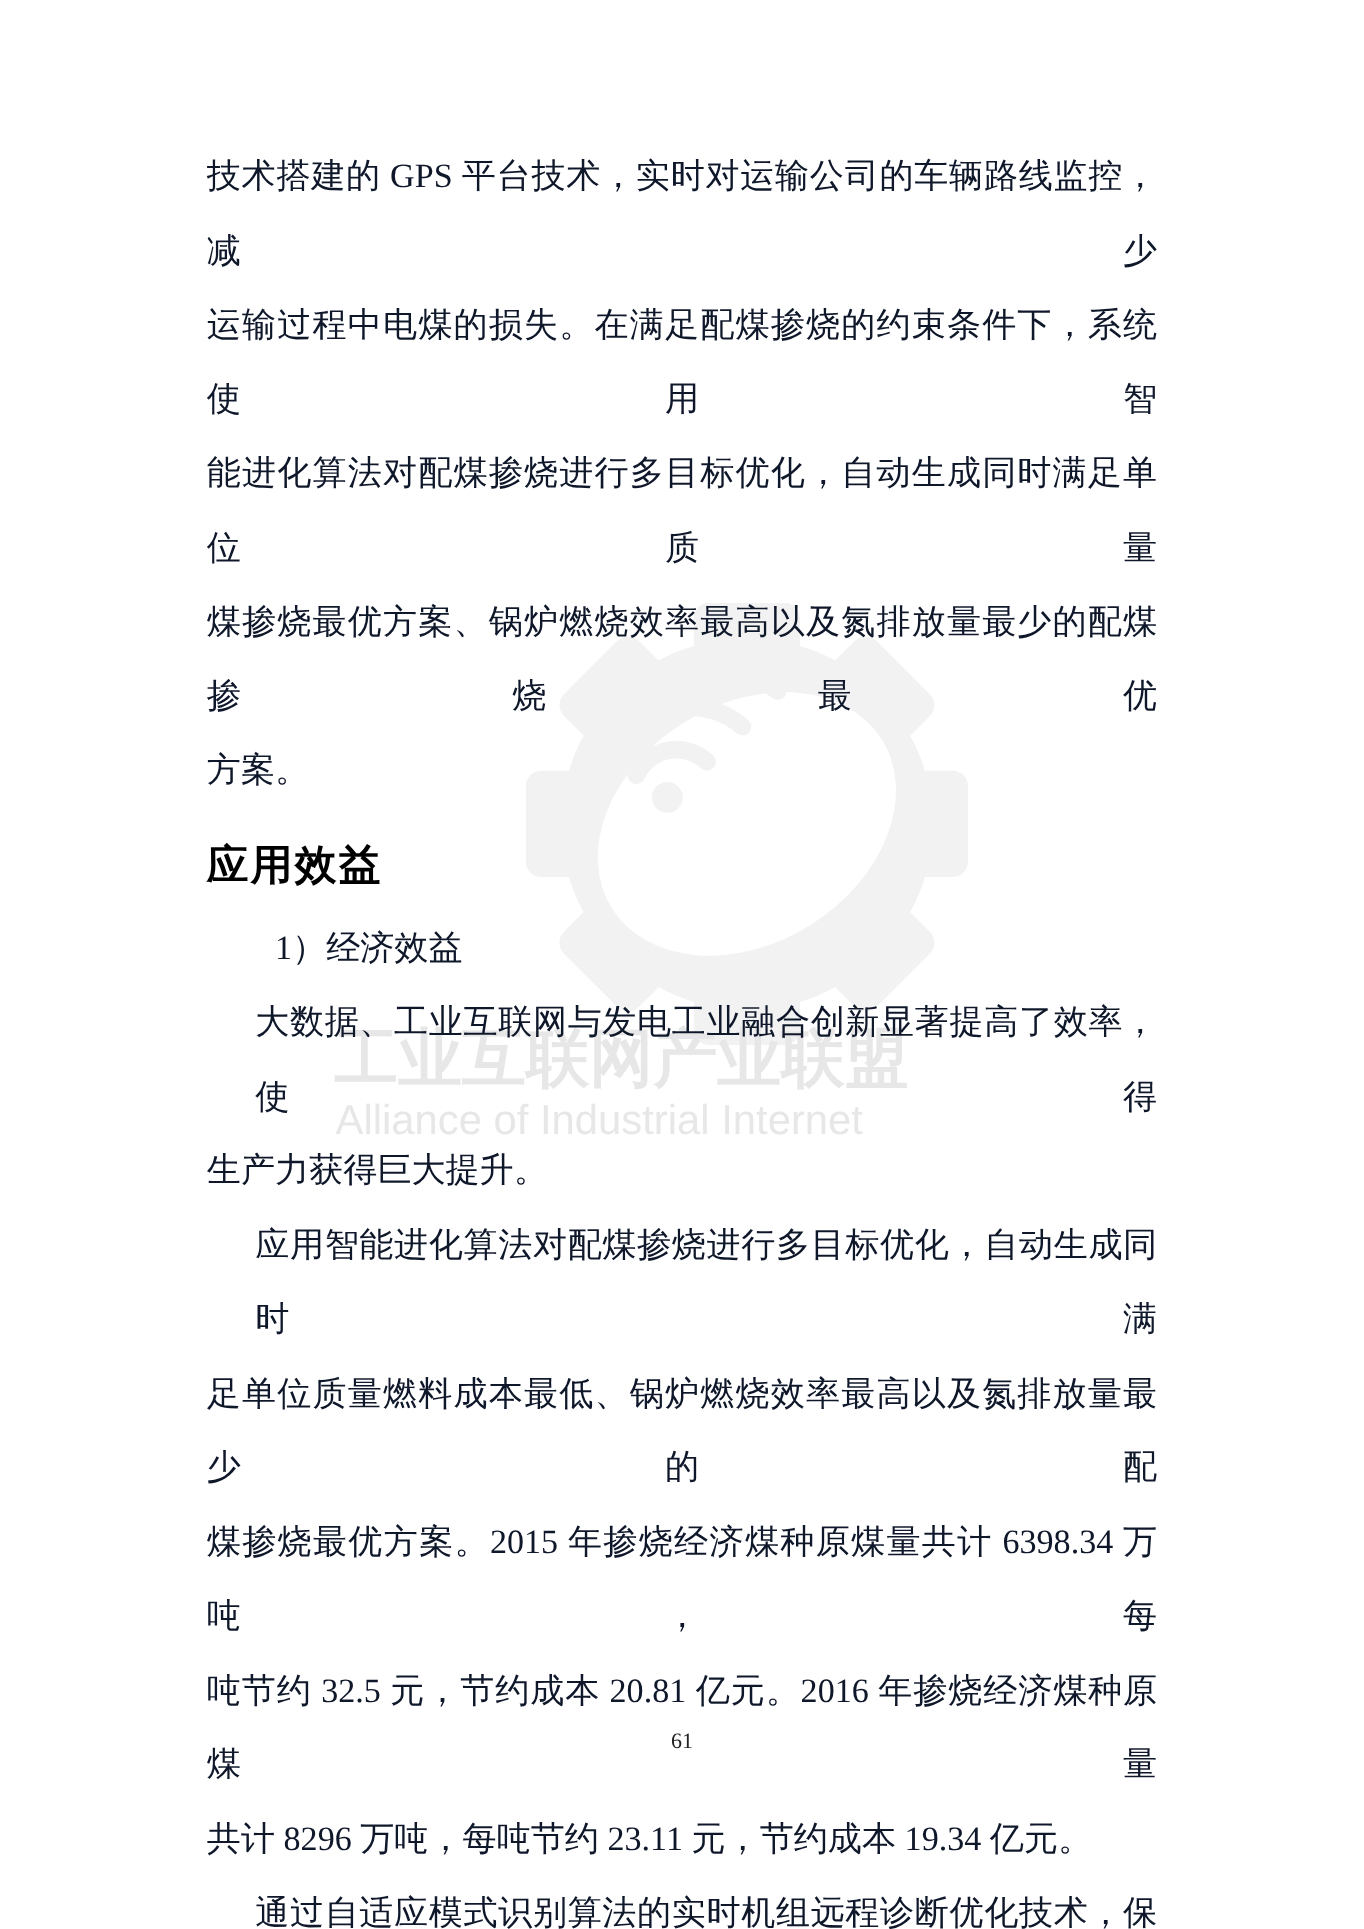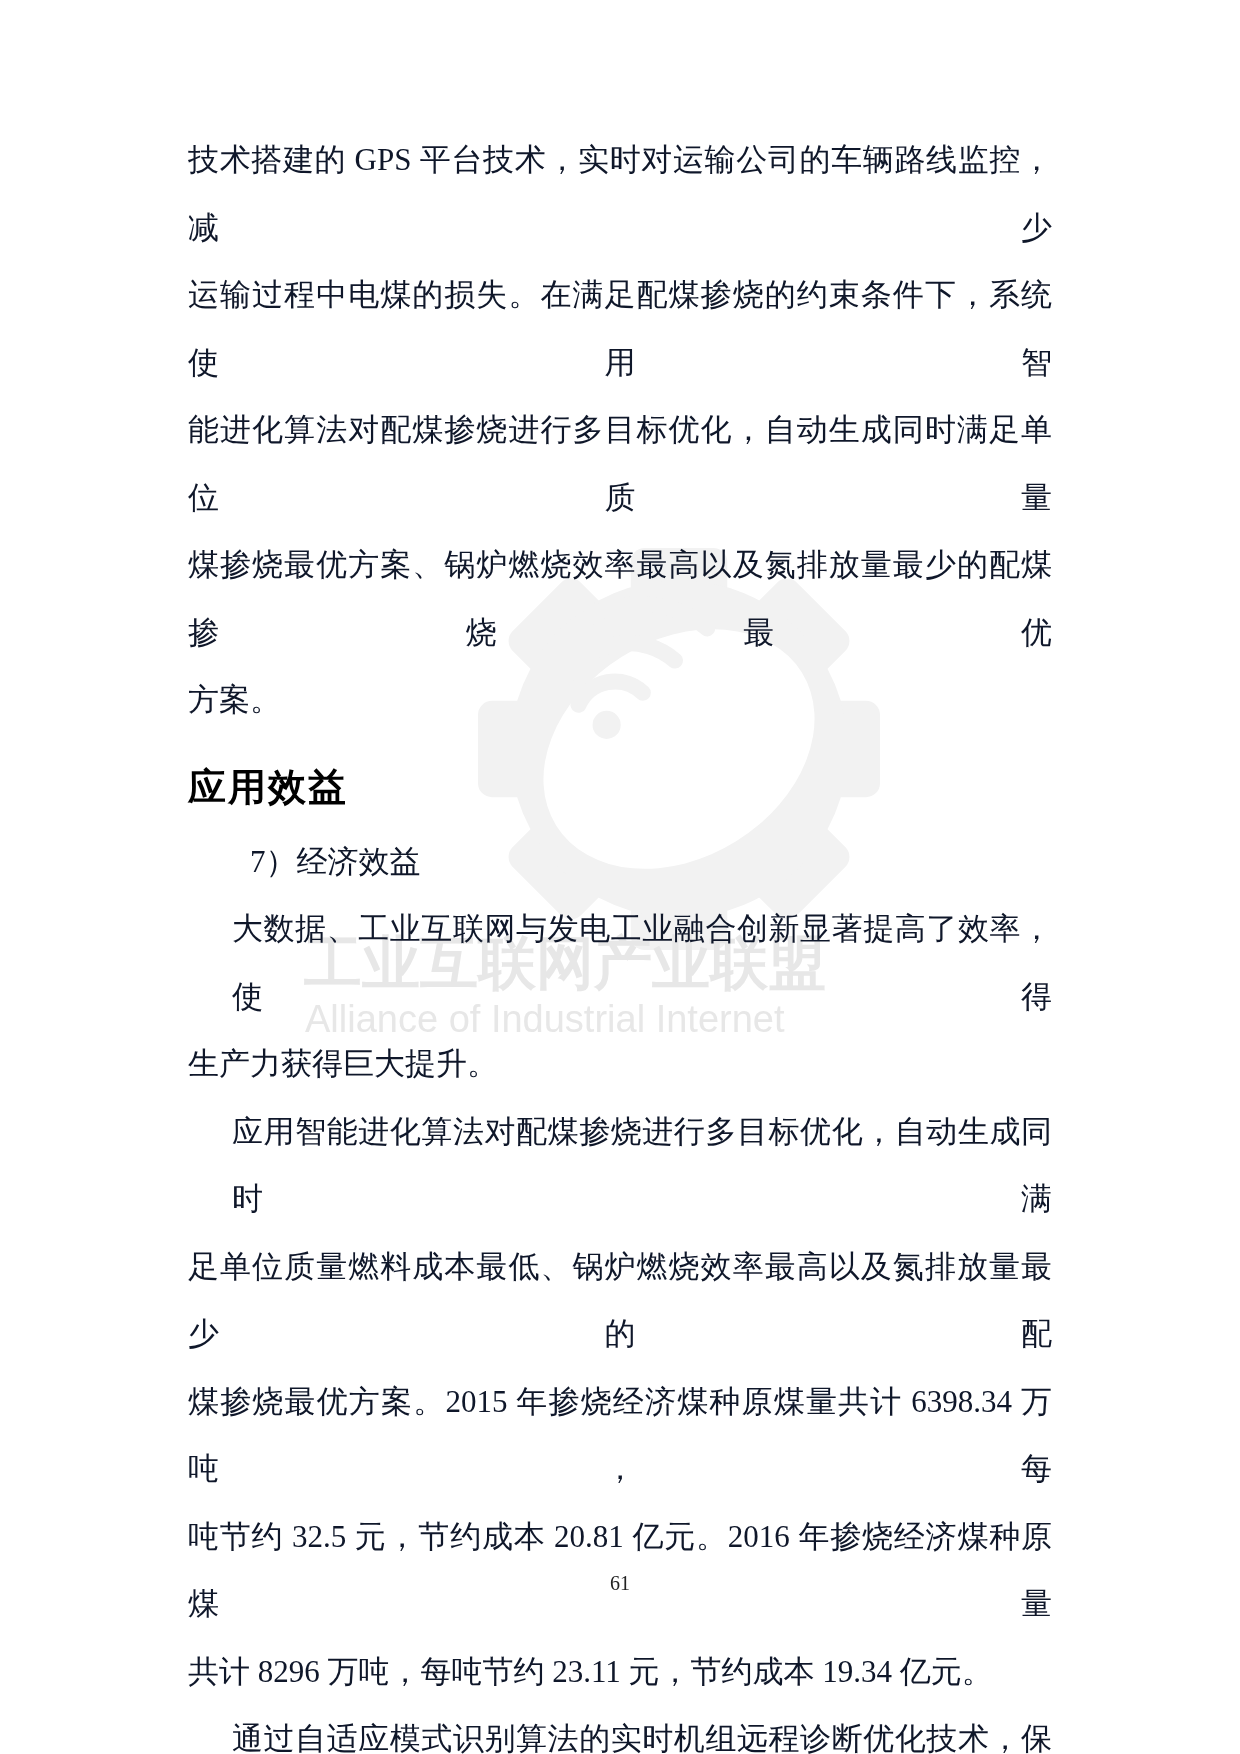--- a/index.html
+++ b/index.html
@@ -92,21 +92,21 @@
     <div class="wm-en">Alliance of Industrial Internet</div>
   </div>
 
   <div class="content">
       <div class="line just">技术搭建的 GPS 平台技术，实时对运输公司的车辆路线监控，减少</div>
       <div class="line just">运输过程中电煤的损失。在满足配煤掺烧的约束条件下，系统使用智</div>
       <div class="line just">能进化算法对配煤掺烧进行多目标优化，自动生成同时满足单位质量</div>
       <div class="line just">煤掺烧最优方案、锅炉燃烧效率最高以及氮排放量最少的配煤掺烧最优</div>
       <div class="line left">方案。</div>
       <div class="heading">应用效益</div>
-      <div class="line left sub">7）经济效益</div>
+      <div class="line left sub">1）经济效益</div>
       <div class="line just para">大数据、工业互联网与发电工业融合创新显著提高了效率，使得</div>
       <div class="line left">生产力获得巨大提升。</div>
       <div class="line just para">应用智能进化算法对配煤掺烧进行多目标优化，自动生成同时满</div>
       <div class="line just">足单位质量燃料成本最低、锅炉燃烧效率最高以及氮排放量最少的配</div>
       <div class="line just">煤掺烧最优方案。2015 年掺烧经济煤种原煤量共计 6398.34 万吨，每</div>
       <div class="line just">吨节约 32.5 元，节约成本 20.81 亿元。2016 年掺烧经济煤种原煤量</div>
       <div class="line left">共计 8296 万吨，每吨节约 23.11 元，节约成本 19.34 亿元。</div>
       <div class="line just para">通过自适应模式识别算法的实时机组远程诊断优化技术，保证了</div>
     </div>
 

